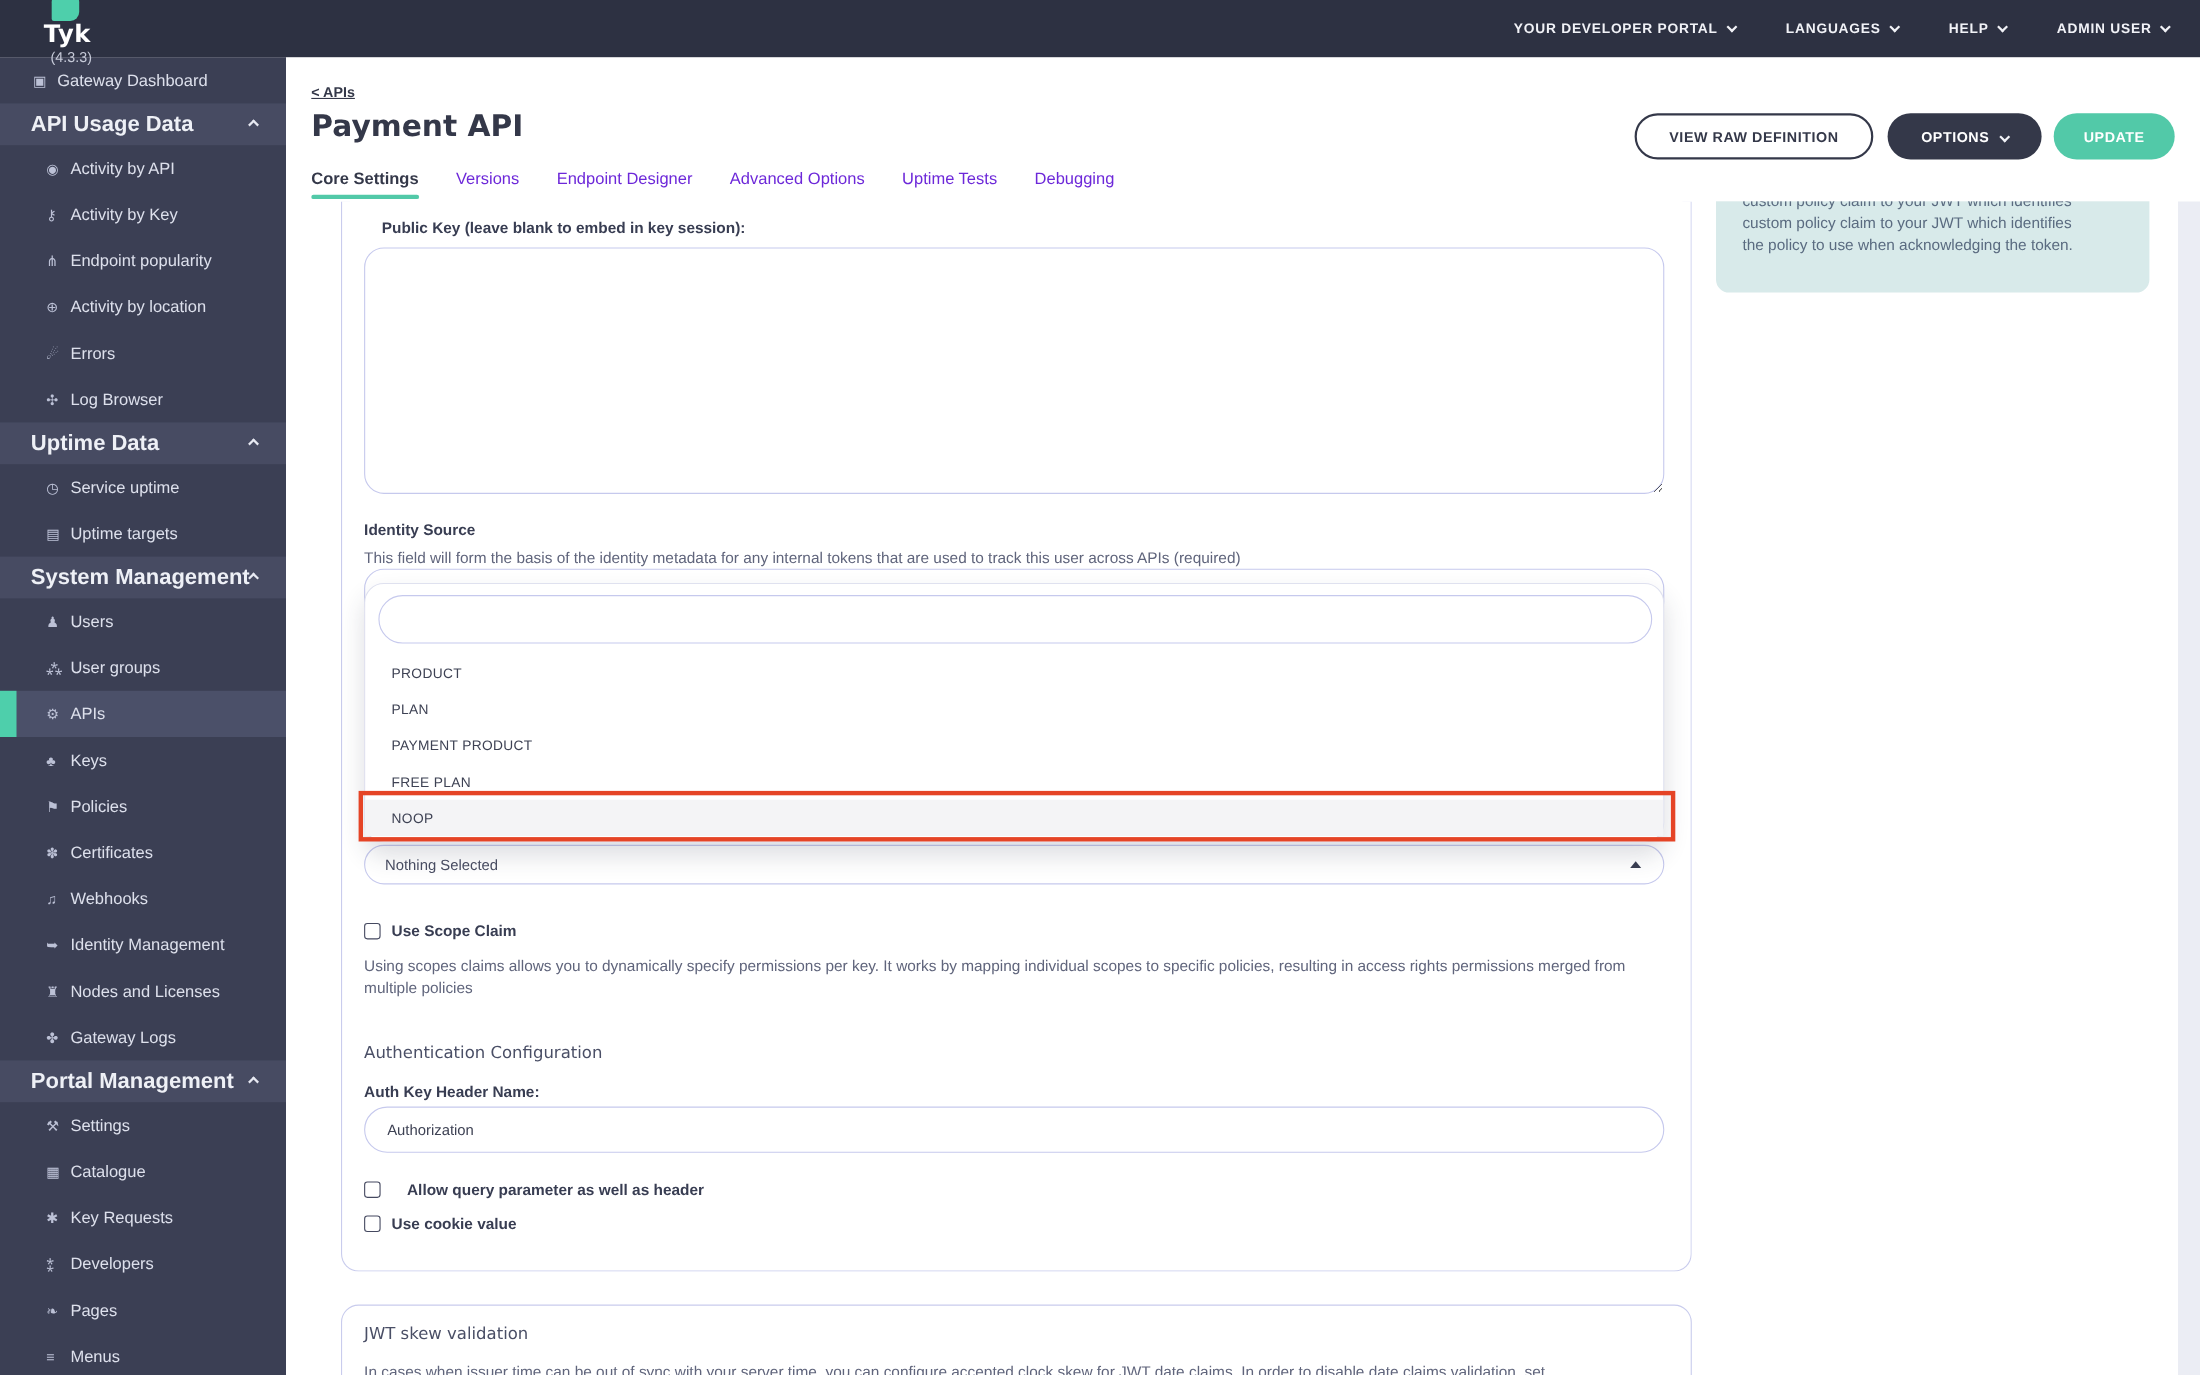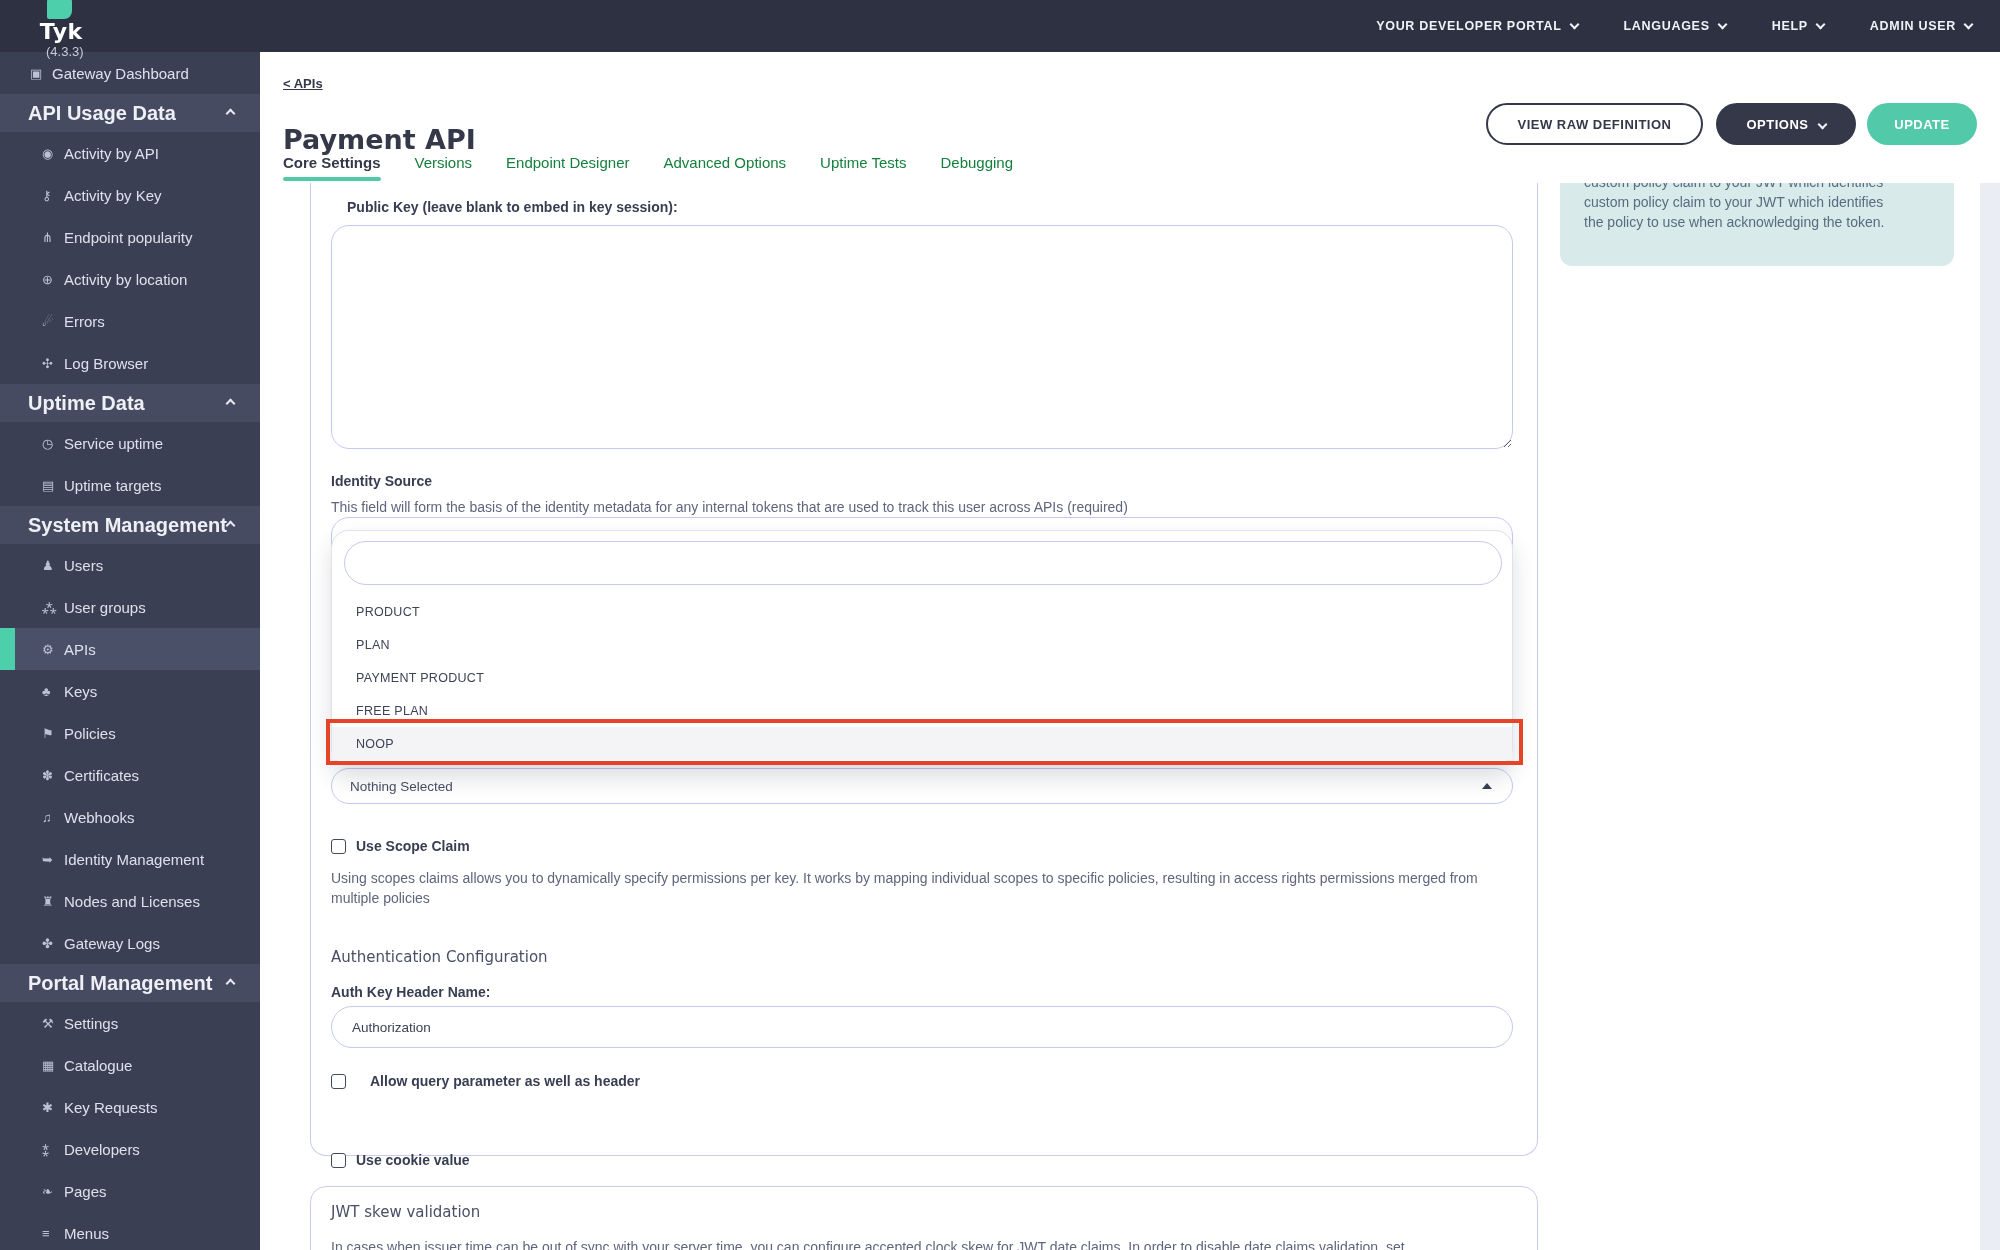--- a/index.html
+++ b/index.html
@@ -23,23 +23,23 @@
   .nav-item.top { padding-left:30px; }
   .nav-ic { width:22px; font-size:13px; color:#bcc1d6; flex:0 0 22px; }
   .nav-header { height:38px; background:#474b62; display:flex; align-items:center; padding-left:28px; color:#eef0f6; font-size:20px; font-weight:bold; position:relative; cursor:pointer; }
   .nav-header .chev-up { position:absolute; right:26px; }
   .nav-item.selected { background:#4b5069; }
   .nav-item.selected::before { content:""; position:absolute; left:0; top:0; bottom:0; width:15px; background:#4ecfab; }
 
   
   .main-header { position:absolute; left:260px; top:52px; width:1740px; height:131px; background:#fff; z-index:20; }
   .breadcrumb { position:absolute; left:23px; top:24px; font-size:13px; font-weight:bold; color:#343849; text-decoration:underline; cursor:pointer; }
-  .page-title { position:absolute; left:23px; top:48px; font-family:"DejaVu Sans", sans-serif; font-size:27px; font-weight:600; color:#343849;margin-top:24px; }
+  .page-title { position:absolute; left:23px; top:48px; font-family:"DejaVu Sans", sans-serif; font-size:27px; font-weight:600; color:#343849; }
   .tabs { position:absolute; left:23px; top:102px; display:flex; gap:34px; }
-  .tab { font-size:15px; color:#15803d; cursor:pointer; position:relative; padding-bottom:10px; }
+  .tab { font-size:15px; color:#6d28d9; cursor:pointer; position:relative; padding-bottom:10px; }
   .tab.active { color:#343849; font-weight:bold; }
   .tab.active::after { content:""; position:absolute; left:0; right:0; bottom:0; height:4px; border-radius:2px; background:#52c9a8; }
   .btn { position:absolute; top:51px; height:42px; border-radius:21px; font-size:13px; font-weight:bold; letter-spacing:.5px; display:flex; align-items:center; justify-content:center; cursor:pointer; white-space:nowrap; }
   .btn-outline { left:1226px; width:217px; background:#fff; border:2px solid #343849; color:#343849; }
   .btn-dark { left:1456px; width:140px; background:#343849; color:#fff; }
   .btn-dark .chev-down { margin-left:10px; }
   .btn-teal { left:1607px; width:110px; background:#52c9a8; color:#fff; border:none; }
 
   
   .card1 { position:absolute; left:310px; top:183px; width:1228px; height:973px; background:#fff; border:1px solid #c9cced; border-top:none; border-radius:0 0 16px 16px; z-index:5; }
@@ -60,21 +60,21 @@
   .policy-select { left:20px; top:585px; width:1182px; height:36px; border:1px solid #c6c9ed; border-radius:18px; display:flex; align-items:center; padding-left:18px; font-size:13.5px; color:#4a4e63; cursor:pointer; }
   .caret-up-tri { position:absolute; right:20px; top:14px; width:0; height:0; border-left:5px solid transparent; border-right:5px solid transparent; border-bottom:6px solid #3a3e52; }
   .cb-row { display:flex; align-items:center; gap:10px; font-size:14px; font-weight:600; color:#383d52; cursor:pointer; }
   .cb { width:15px; height:15px; border:1.5px solid #454960; border-radius:3px; background:#fff; flex:0 0 15px; }
   .row-scope { left:20px; top:655px; }
   .scope-desc { left:20px; top:685px; width:1180px; }
   .auth-heading { left:20px; top:765px; font-family:"DejaVu Sans", sans-serif; font-size:15px; color:#4a4f66; }
   .auth-label { left:20px; top:801px; }
   .auth-input { left:20px; top:823px; width:1182px; height:42px; border:1px solid #c6c9ed; border-radius:21px; padding:0 20px; font-size:13.5px; color:#3e4254; outline:none; }
   .row-query { left:20px; top:890px;gap:24px; }
-  .row-cookie { left:20px; top:921px;margin-top:48px; }
+  .row-cookie { left:20px; top:921px; }
 
   .card2 { position:absolute; left:310px; top:1186px; width:1228px; height:120px; background:#fff; border:1px solid #c9cced; border-radius:16px; z-index:5; }
   .card2-title { position:absolute; left:20px; top:16px; font-family:"DejaVu Sans", sans-serif; font-size:15px; color:#4a4f66; }
   .card2-body { position:absolute; left:20px; top:50px; width:1180px; font-size:14px; color:#60657c; line-height:20px; }
 
   
   .info-box { position:absolute; left:1560px; top:168px; width:394px; height:98px; background:#d8eaea; border-radius:12px; z-index:4; }
   .info-text { position:absolute; left:24px; right:20px; top:4px; font-size:14px; line-height:20px; color:#5a6b80; }
 
   

